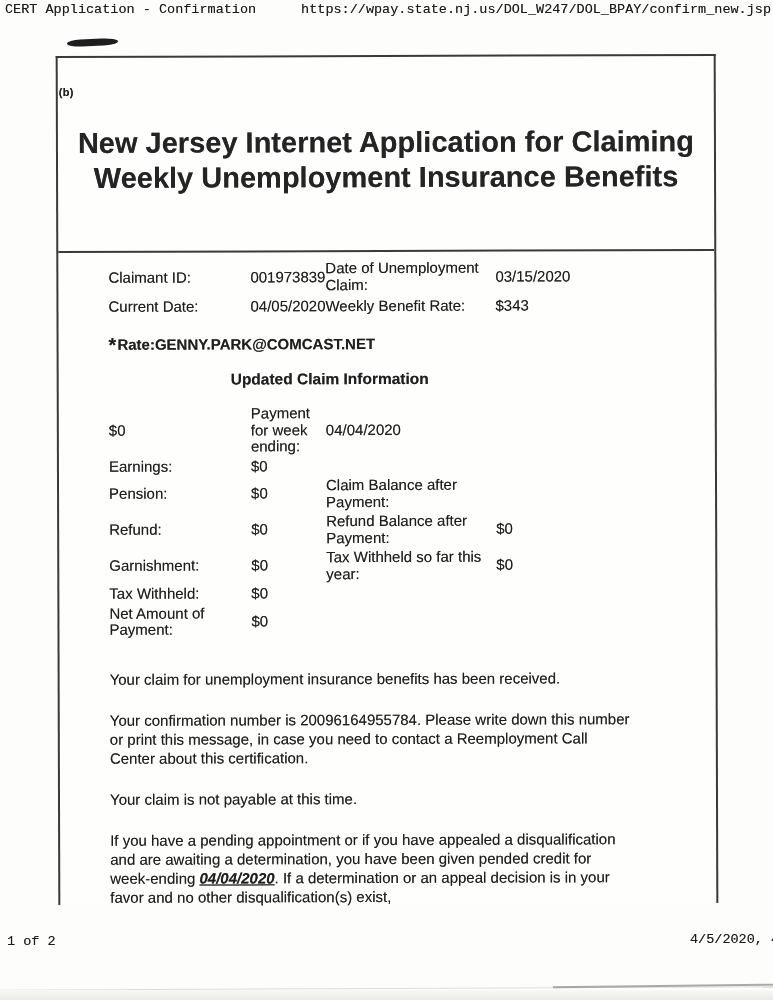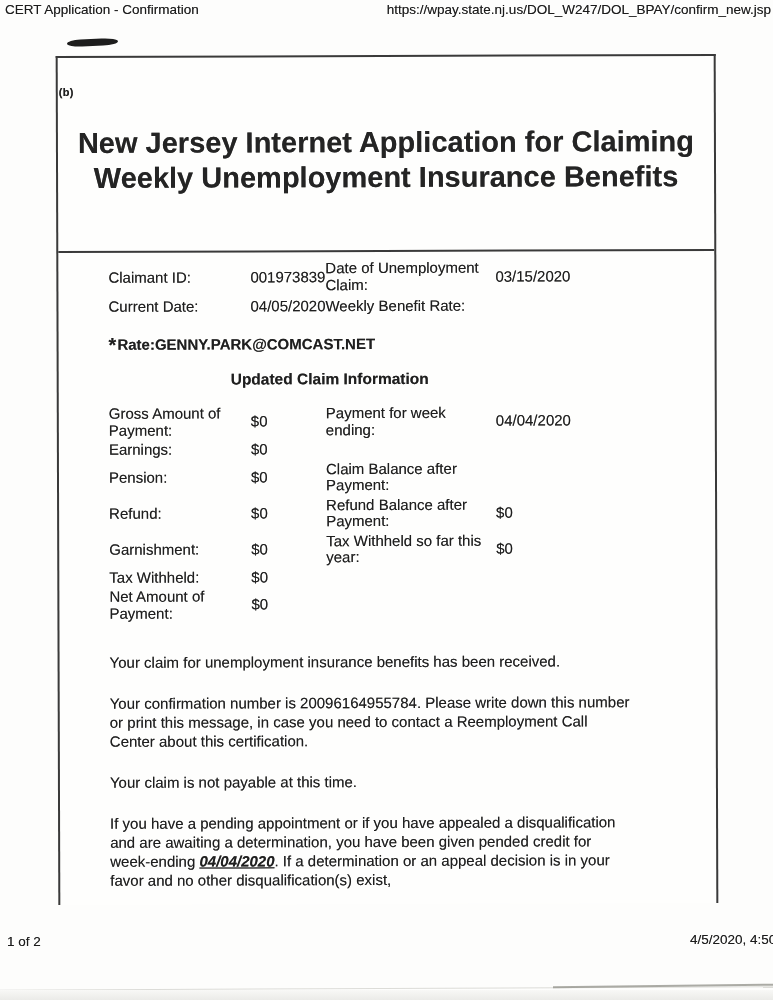--- a/index.html
+++ b/index.html
@@ -7,21 +7,21 @@
   body {
     width: 773px; height: 1000px;
     position: relative;
     background: #fdfdfc;
     overflow: hidden;
     font-family: "Liberation Sans", sans-serif;
     color: #1f1f1f;
   }
   
   .print-text {
-    font-family: Liberation Sans, sans-serif;
+    font-family: Liberation Mono, monospace;
     font-size: 13.5px;
     color: #1c1c1c;
     position: absolute;
     white-space: nowrap;
     text-shadow: 0 0 0.4px rgba(20,20,20,.55);
   }
   #hdr-title { left: 5px; top: 2px; }
   #hdr-url   { right: 2px; top: 2px; padding-left: 18px; }
   #ftr-page  { left: 7px; top: 934px; }
   #ftr-time  { left: 690px; top: 932px; }
@@ -125,30 +125,30 @@
       <div class="grid-row">
         <div class="cell">Claimant ID:</div>
         <div class="cell">001973839</div>
         <div class="cell">Date of Unemployment Claim:</div>
         <div class="cell">03/15/2020</div>
       </div>
       <div class="grid-row">
         <div class="cell">Current Date:</div>
         <div class="cell">04/05/2020</div>
         <div class="cell">Weekly Benefit Rate:</div>
+        <div class="cell">$343</div>
       </div>
     </div>
 
     <div class="email-line"><span class="email-star">*</span><span>Rate:GENNY.PARK@COMCAST.NET</span></div>
 
     <div class="section-heading">Updated Claim Information</div>
 
     <div class="claim-table">
       <div class="grid-row">
-        <div class="cell">Gross Amount of Payment:</div>
         <div class="cell">$0</div>
         <div class="cell">Payment for week ending:</div>
         <div class="cell">04/04/2020</div>
       </div>
       <div class="grid-row">
         <div class="cell">Earnings:</div>
         <div class="cell">$0</div>
         <div class="cell"></div>
         <div class="cell"></div>
       </div>

